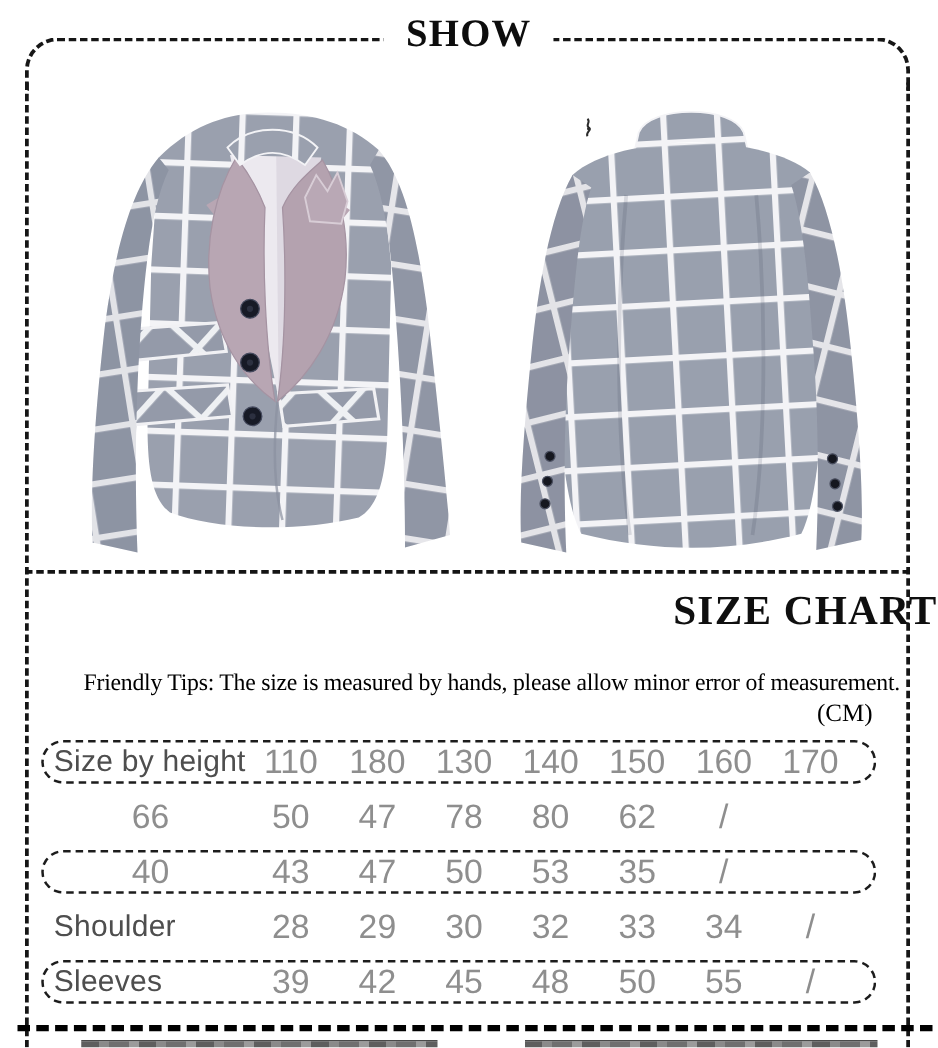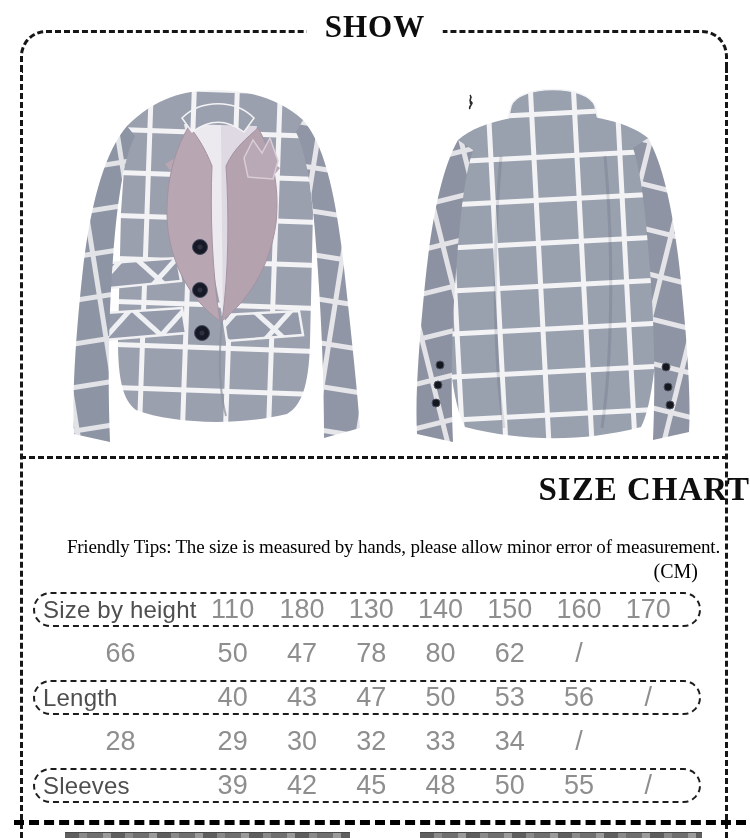--- a/index.html
+++ b/index.html
@@ -207,31 +207,31 @@
       <div class="tval">66</div>
       <div class="tval">50</div>
       <div class="tval">47</div>
       <div class="tval">78</div>
       <div class="tval">80</div>
       <div class="tval">62</div>
       <div class="tval">/</div>
     </div>
 
     <div class="trow pill">
-      <div class="tlabel">Length</div>
       <div class="tval">40</div>
       <div class="tval">43</div>
       <div class="tval">47</div>
       <div class="tval">50</div>
       <div class="tval">53</div>
-      <div class="tval">56</div>
+      <div class="tval">35</div>
       <div class="tval">/</div>
     </div>
 
     <div class="trow">
+      <div class="tlabel">Shoulder</div>
       <div class="tval">28</div>
       <div class="tval">29</div>
       <div class="tval">30</div>
       <div class="tval">32</div>
       <div class="tval">33</div>
       <div class="tval">34</div>
       <div class="tval">/</div>
     </div>
 
     <div class="trow pill">

